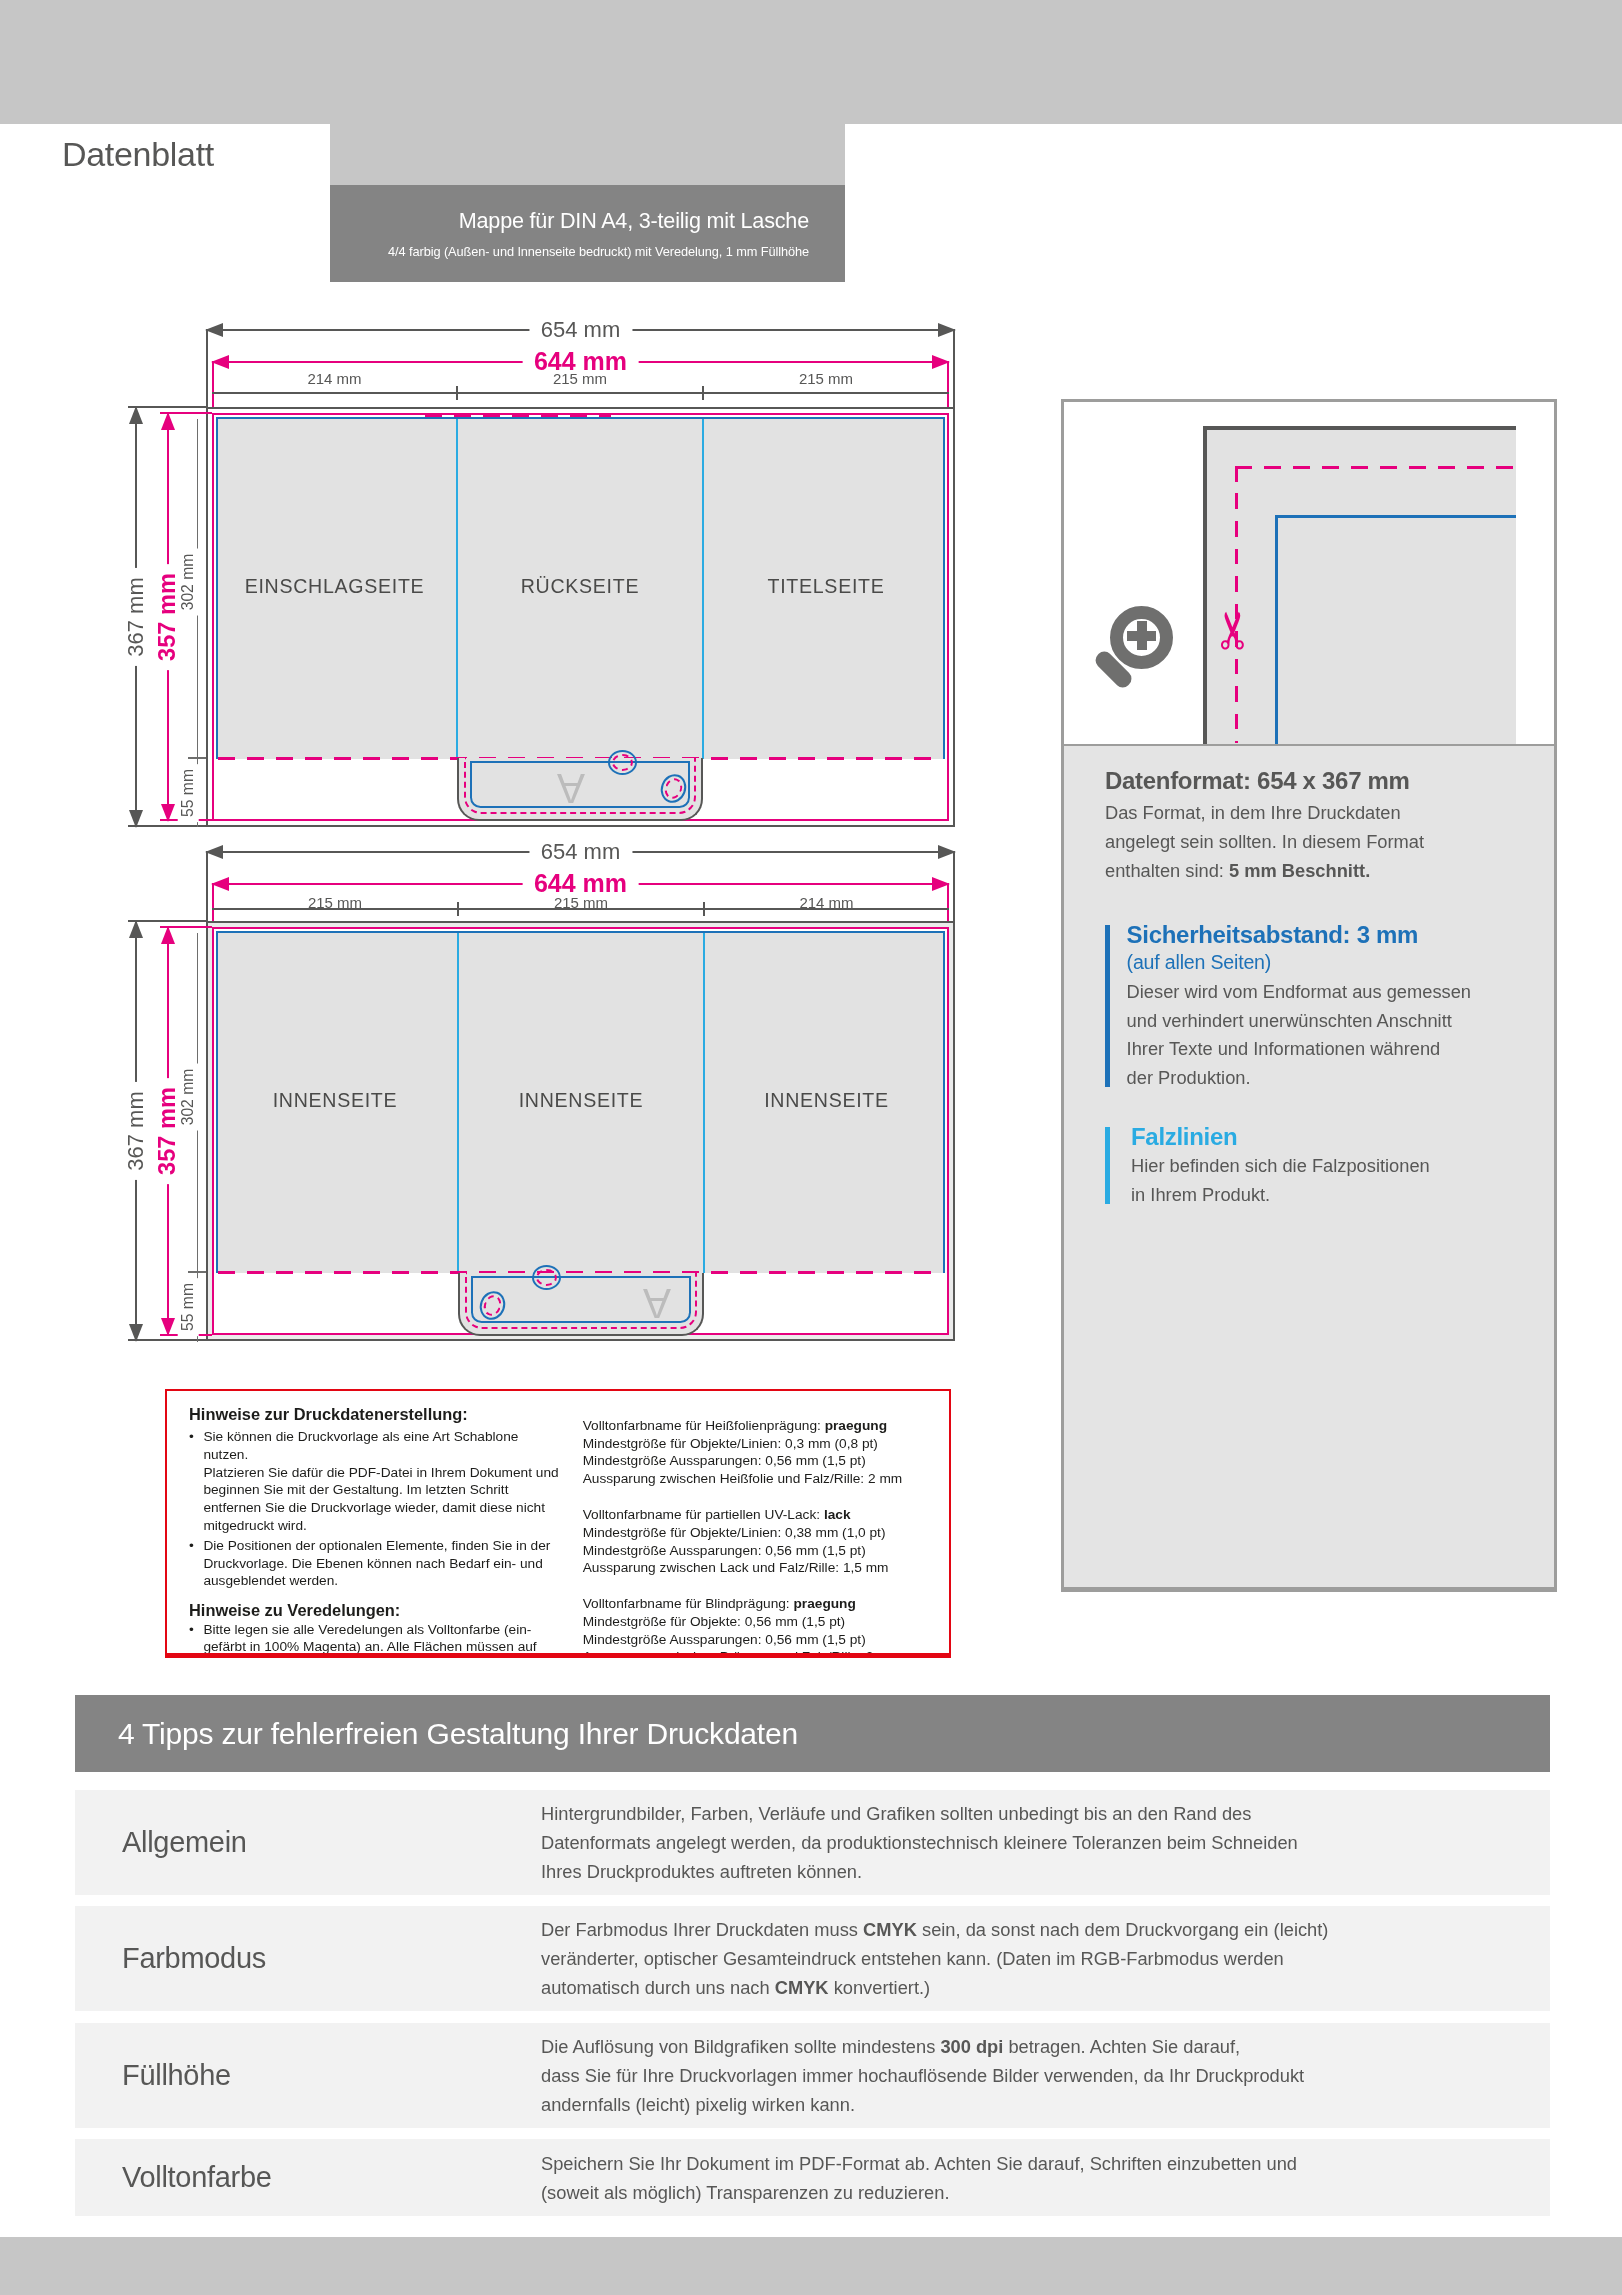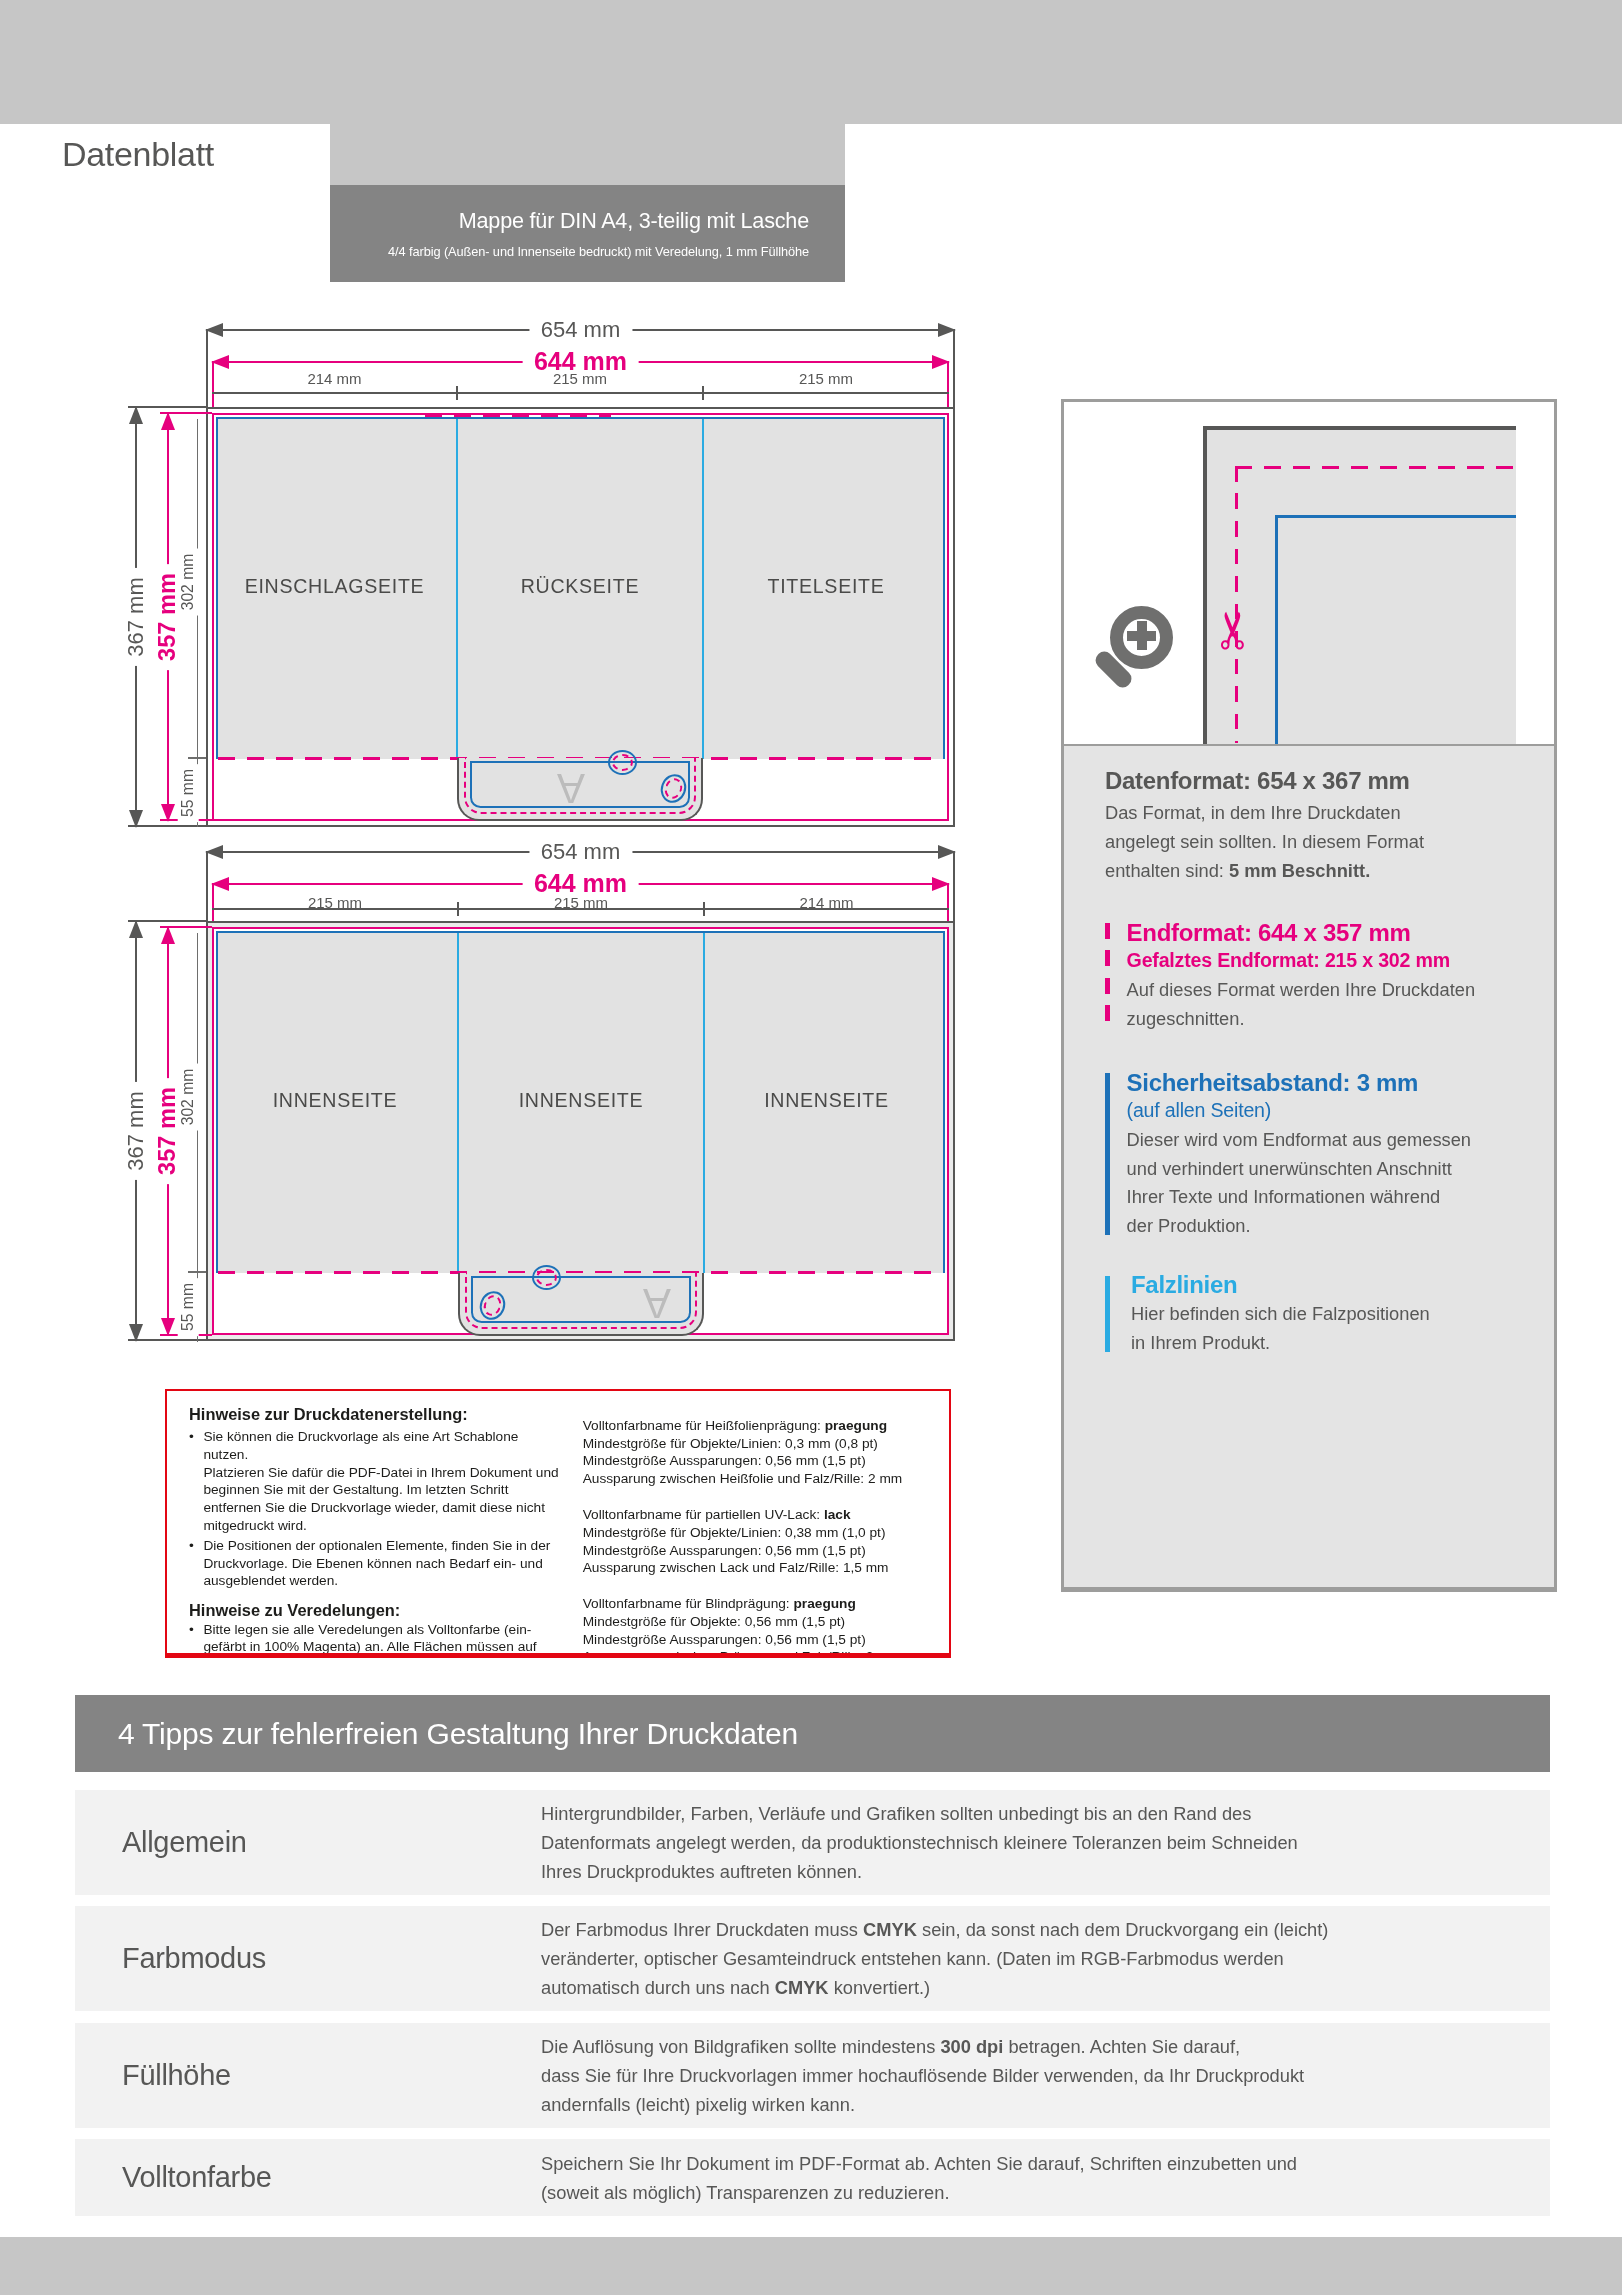--- a/index.html
+++ b/index.html
@@ -305,27 +305,20 @@
       </div>
     </div>
 
     <div class="txtarea" style="top:342px;">
       <div class="sec">
         <div class="it" style="color:#575756;margin-bottom:3.9px;">Datenformat: 654 x 367 mm</div>
         <div class="ip pre"><span>Das Format, in dem Ihre Druckdaten
 angelegt sein sollten. In diesem Format
 enthalten sind: </span><span class="b">5 mm Beschnitt.</span></div>
       </div>
-      <div class="sec" style="margin-top:33px;padding-left:21.6px;">
-        <div class="bar dashv" style="width:4.6px;"></div>
-        <div class="it" style="color:#e6007e;">Endformat: 644 x 357 mm</div>
-        <div class="is" style="color:#e6007e;margin-bottom:2.6px;">Gefalztes Endformat: 215 x 302 mm</div>
-        <div class="ip pre">Auf dieses Format werden Ihre Druckdaten
-zugeschnitten.</div>
-      </div>
       <div class="sec" style="margin-top:35px;padding-left:21.6px;">
         <div class="bar" style="background:#1d71b8;"></div>
         <div class="it" style="color:#1d71b8;">Sicherheitsabstand: 3 mm</div>
         <div class="is" style="color:#1d71b8;font-weight:normal;margin-bottom:2.6px;">(auf allen Seiten)</div>
         <div class="ip pre">Dieser wird vom Endformat aus gemessen
 und verhindert unerwünschten Anschnitt
 Ihrer Texte und Informationen während
 der Produktion.</div>
       </div>
       <div class="sec" style="margin-top:30px;padding-left:26px;">

